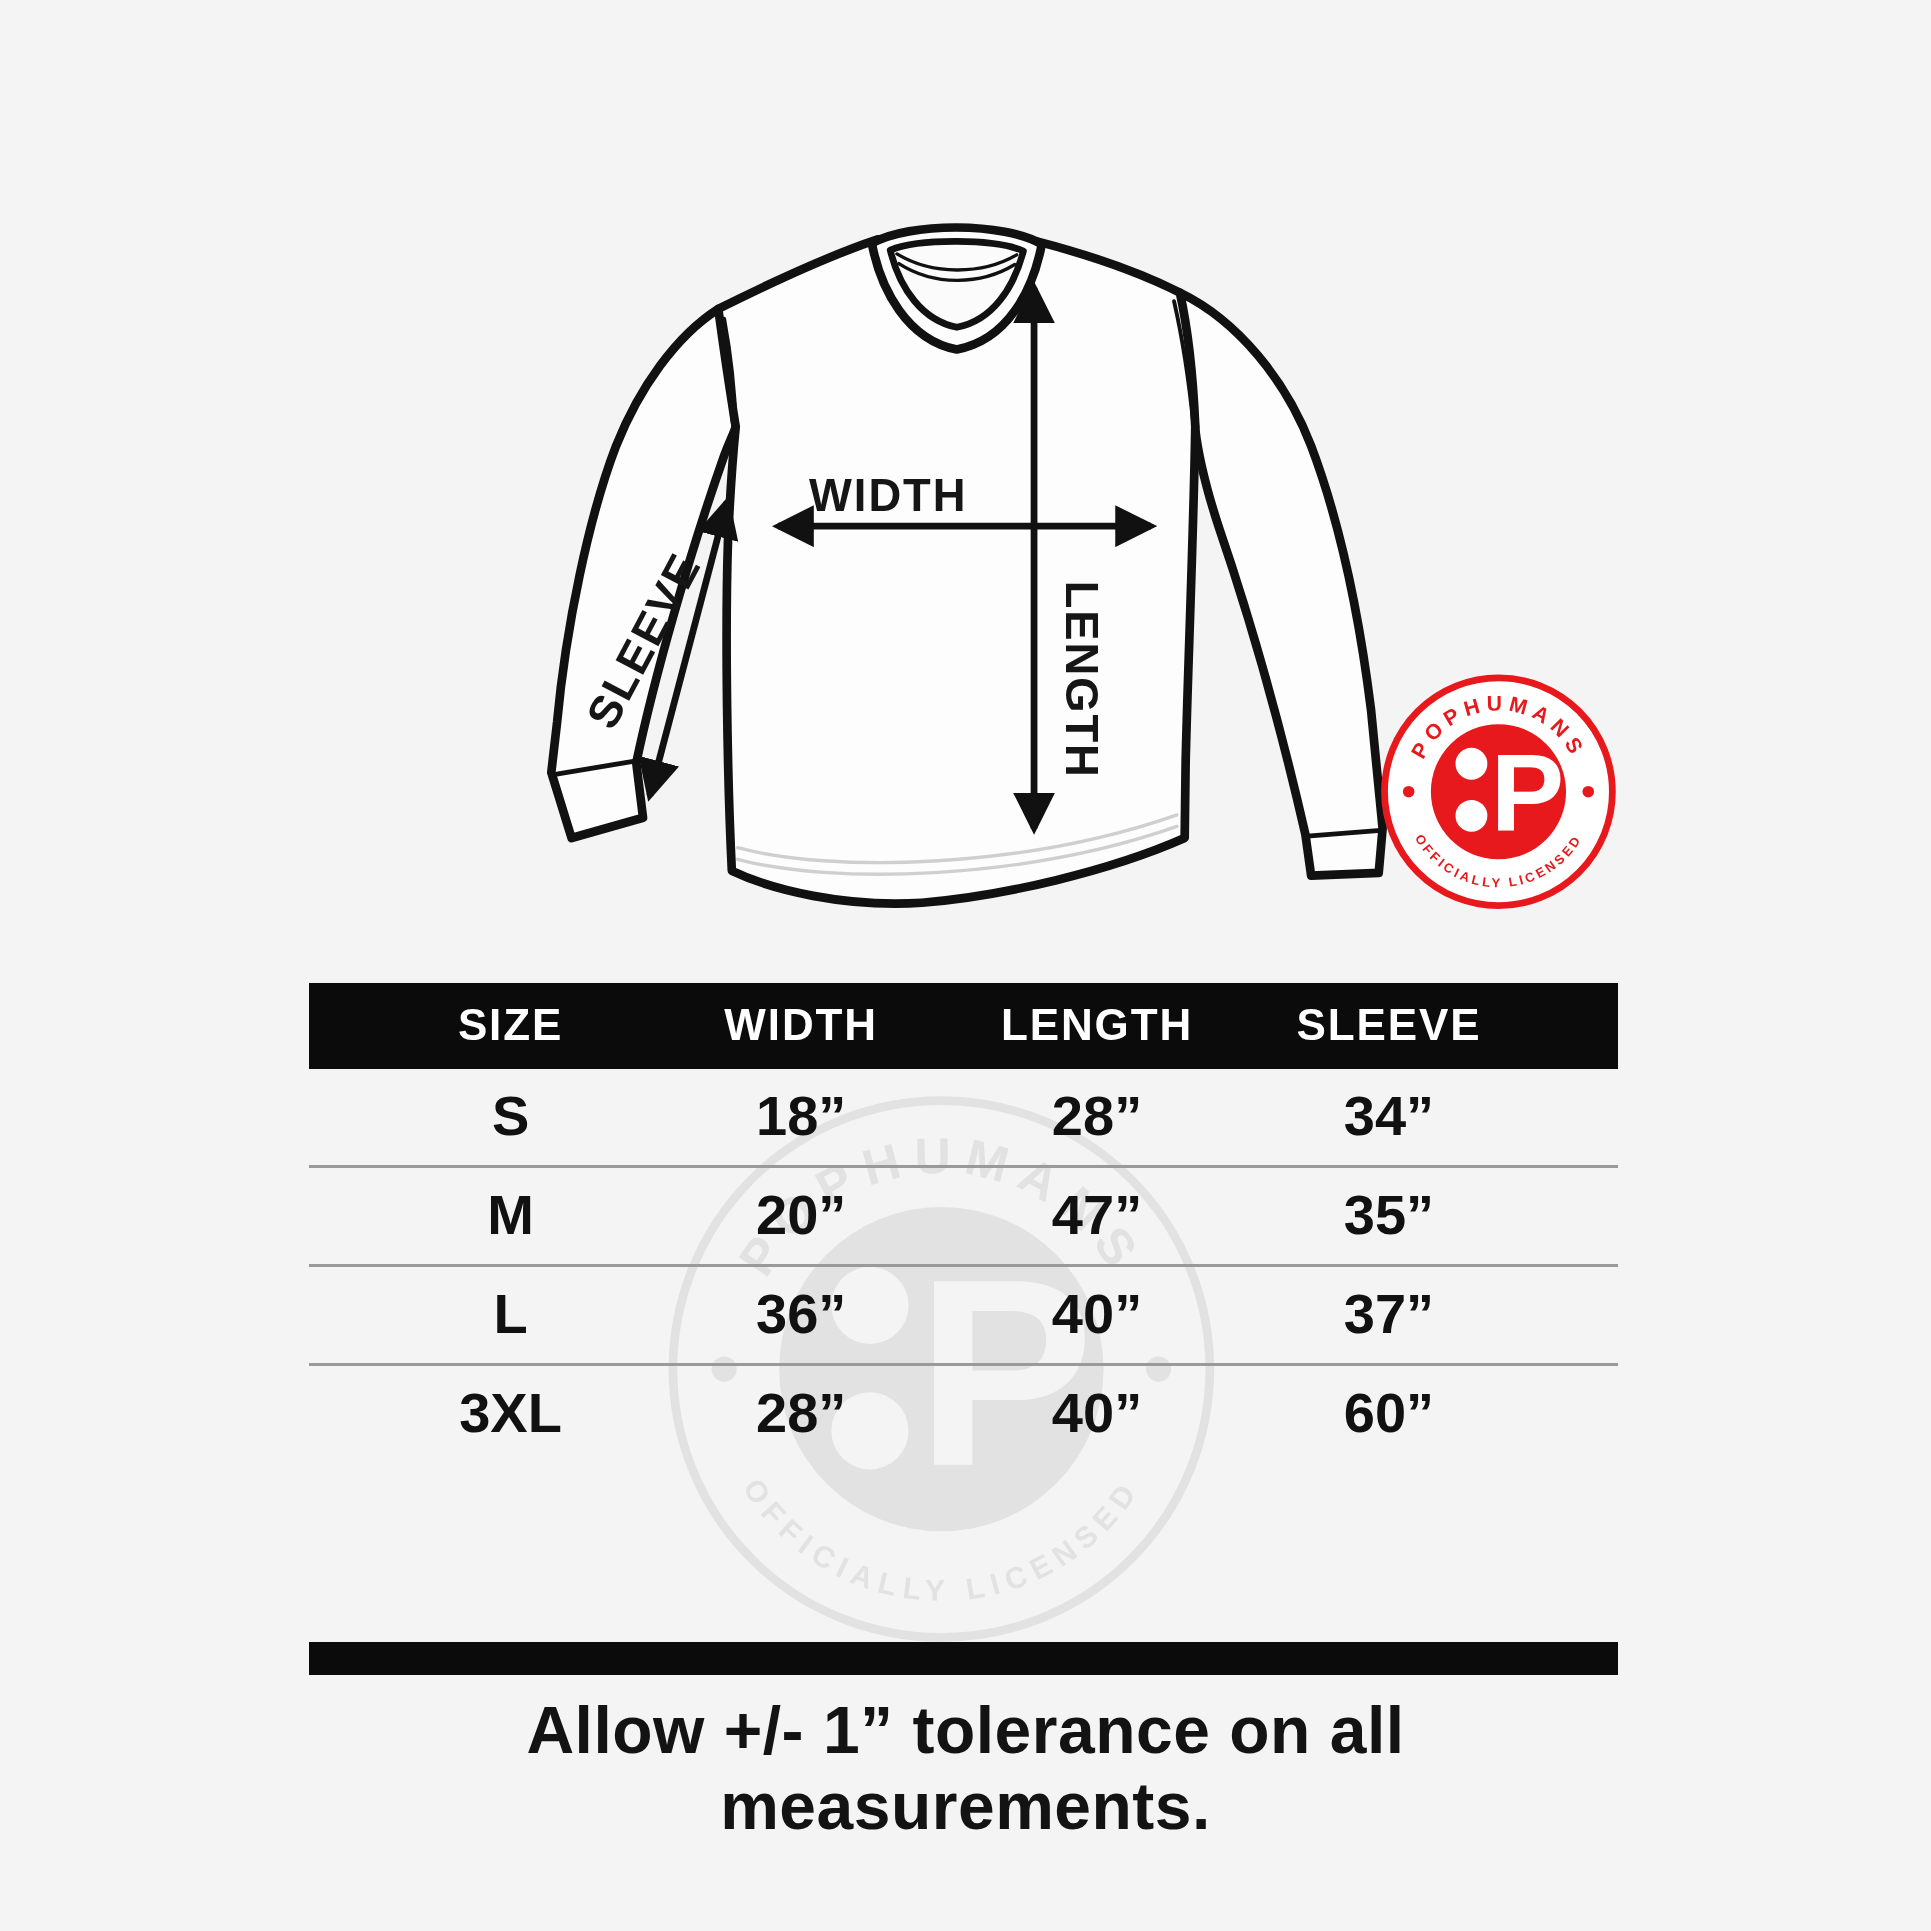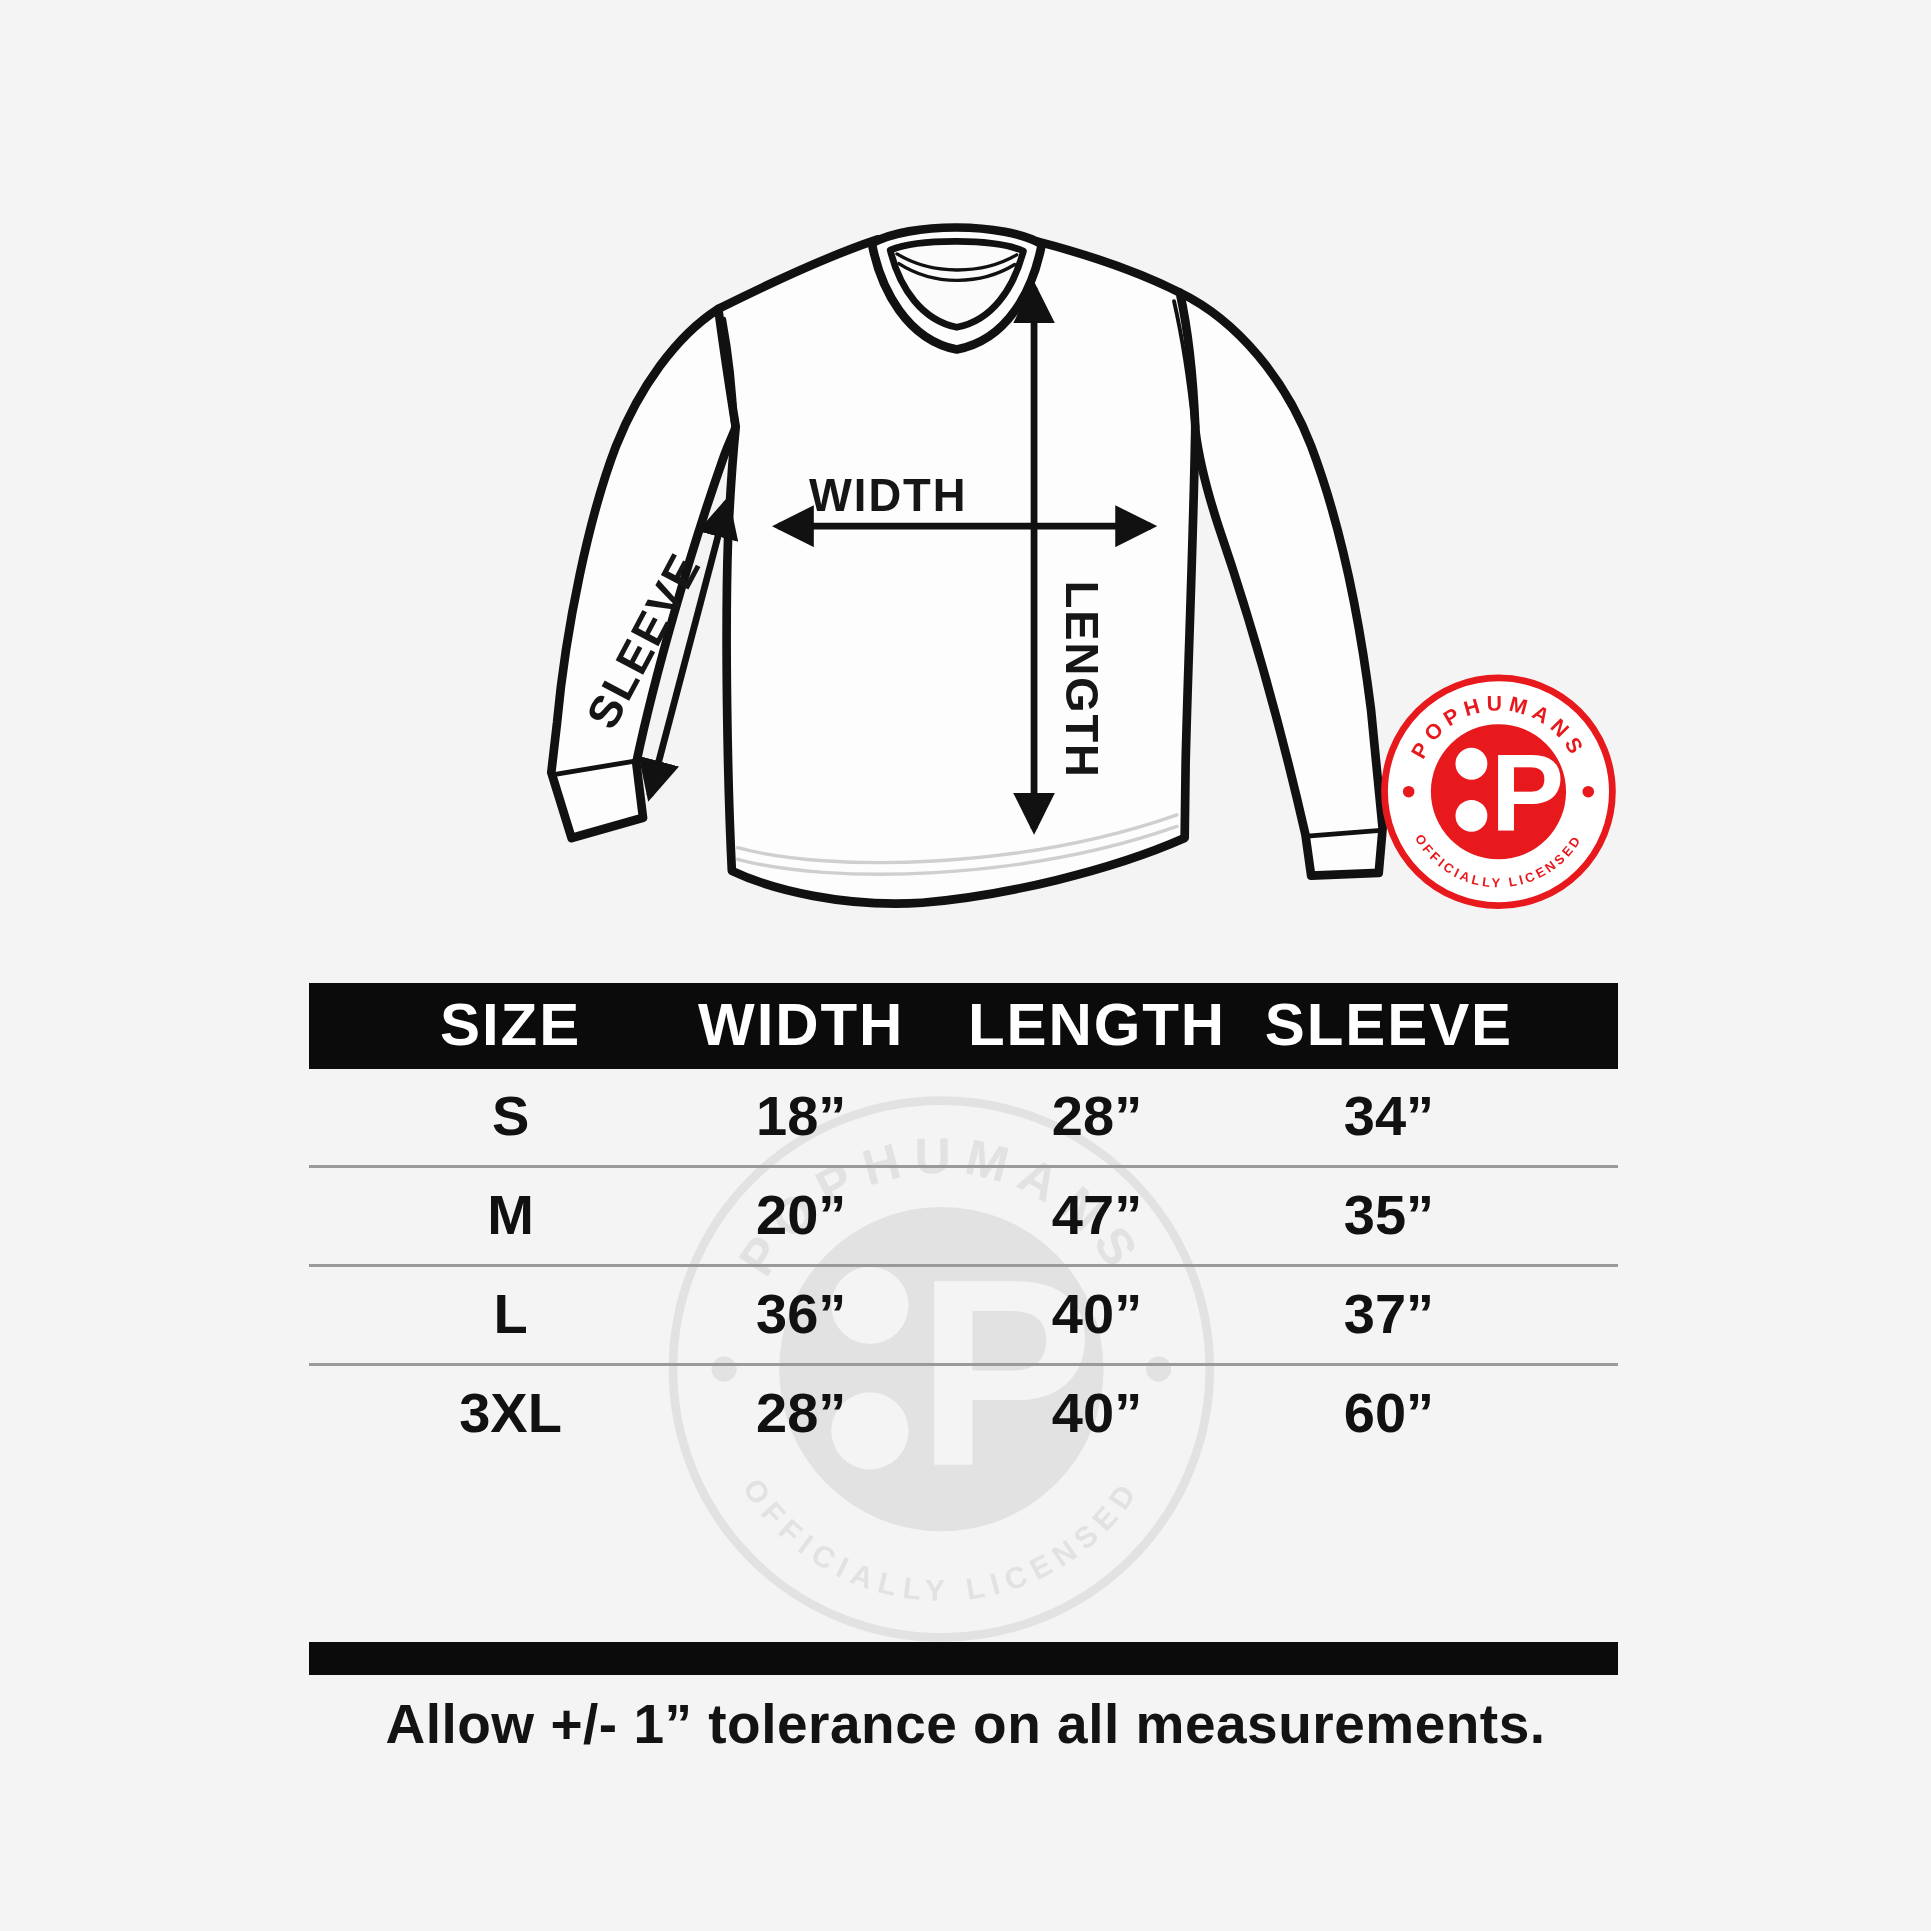--- a/index.html
+++ b/index.html
@@ -10,21 +10,21 @@
     position:relative;
     overflow:hidden;
   }
   .canvas{position:absolute;inset:0;width:1931px;height:1931px;}
   svg.art{position:absolute;left:0;top:0;width:1931px;height:1931px;}
 
   
   .table{position:absolute;left:309px;top:983px;width:1309px;}
   .thead{
     position:relative;height:86px;background:#0b0b0b;color:#ffffff;
-    font-weight:700;font-size:60px;letter-spacing:1.9px;
+    font-weight:700;font-size:44px;letter-spacing:1.9px;
   }
   .trow{
     position:relative;height:96px;color:#111111;
     font-weight:700;font-size:56px;
   }
   .trow.sep{border-bottom:3.9px solid #9a9a9a;}
   .cell{
     position:absolute;top:50%;transform:translate(-50%,-52%);
     white-space:nowrap;
   }
@@ -32,21 +32,21 @@
   .c2{left:37.6%;}
   .c3{left:60.2%;}
   .c4{left:82.5%;}
   .bottombar{
     position:absolute;left:309px;top:1642px;width:1309px;height:33px;
     background:#0b0b0b;
   }
   .footer{
     position:absolute;left:309px;top:1692px;width:1313px;
     text-align:center;color:#131313;
-    font-size:55px;font-weight:600;letter-spacing:0.5px;
+    font-size:66px;font-weight:600;letter-spacing:0.5px;
   }
 </style>
 </head>
 <body>
 
 <div class="canvas">
 
   <svg class="art" viewBox="0 0 2000 2000" aria-hidden="true">
     <defs>
       <marker id="ah" viewBox="0 0 10 10" refX="8.5" refY="5" markerWidth="6.2" markerHeight="6.2" orient="auto-start-reverse">

